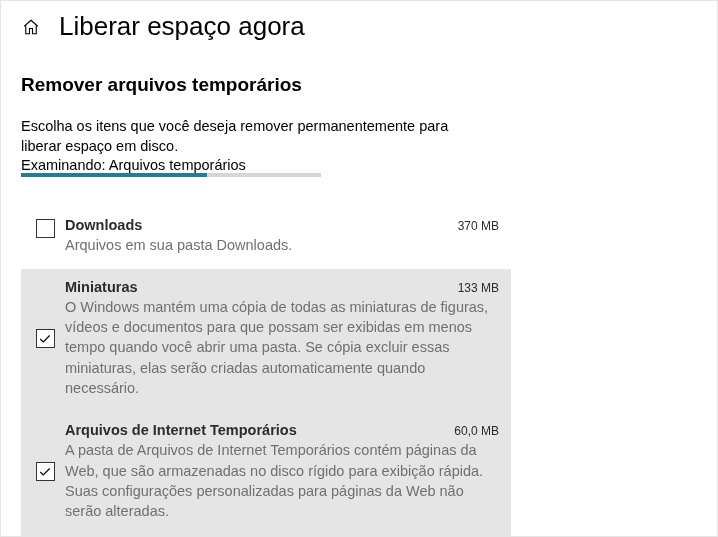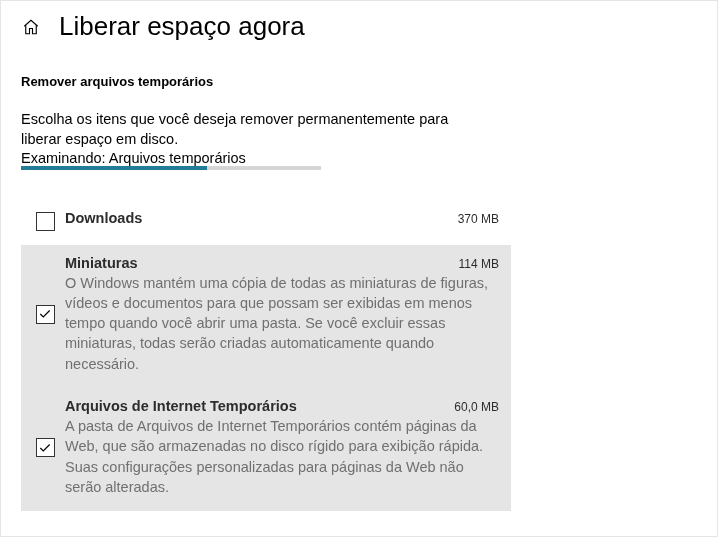--- a/index.html
+++ b/index.html
@@ -31,21 +31,21 @@
     }
     .page-title {
       font-size: 26px;
       font-weight: 400;
       color: #000;
     }
     .content {
       padding: 24px 20px 0 20px;
     }
     .section-title {
-      font-size: 13px;
+      font-size: 19px;
       font-weight: 600;
       color: #000;
       margin-bottom: 20px;
     }
     .instruction {
       font-size: 14.5px;
       color: #000;
       line-height: 1.4;
       max-width: 460px;
     }
@@ -152,37 +152,38 @@
     <div class="checkbox-wrap">
       <div class="checkbox">
         
       </div>
     </div>
     <div class="item-content">
       <div class="item-header">
         <span class="item-title">Downloads</span>
         <span class="item-size">370 MB</span>
       </div>
+      <p class="item-desc">Arquivos em sua pasta Downloads.</p>
     </div>
   </div>
 
   <div class="item highlighted has-desc">
     <div class="checkbox-wrap">
       <div class="checkbox checked">
         <svg width="14" height="14" viewBox="0 0 24 24" fill="none" stroke="#000" stroke-width="2">
           <path d="M4 12 L9 17 L20 6"></path>
         </svg>
       </div>
     </div>
     <div class="item-content">
       <div class="item-header">
         <span class="item-title">Miniaturas</span>
-        <span class="item-size">114 MB</span>
-      </div>
-      <p class="item-desc">O Windows mantém uma cópia de todas as miniaturas de figuras, vídeos e documentos para que possam ser exibidas em menos tempo quando você abrir uma pasta. Se você excluir essas miniaturas, todas serão criadas automaticamente quando necessário.</p>
+        <span class="item-size">133 MB</span>
+      </div>
+      <p class="item-desc">O Windows mantém uma cópia de todas as miniaturas de figuras, vídeos e documentos para que possam ser exibidas em menos tempo quando você abrir uma pasta. Se cópia excluir essas miniaturas, elas serão criadas automaticamente quando necessário.</p>
     </div>
   </div>
 
   <div class="item highlighted has-desc">
     <div class="checkbox-wrap">
       <div class="checkbox checked">
         <svg width="14" height="14" viewBox="0 0 24 24" fill="none" stroke="#000" stroke-width="2">
           <path d="M4 12 L9 17 L20 6"></path>
         </svg>
       </div>

